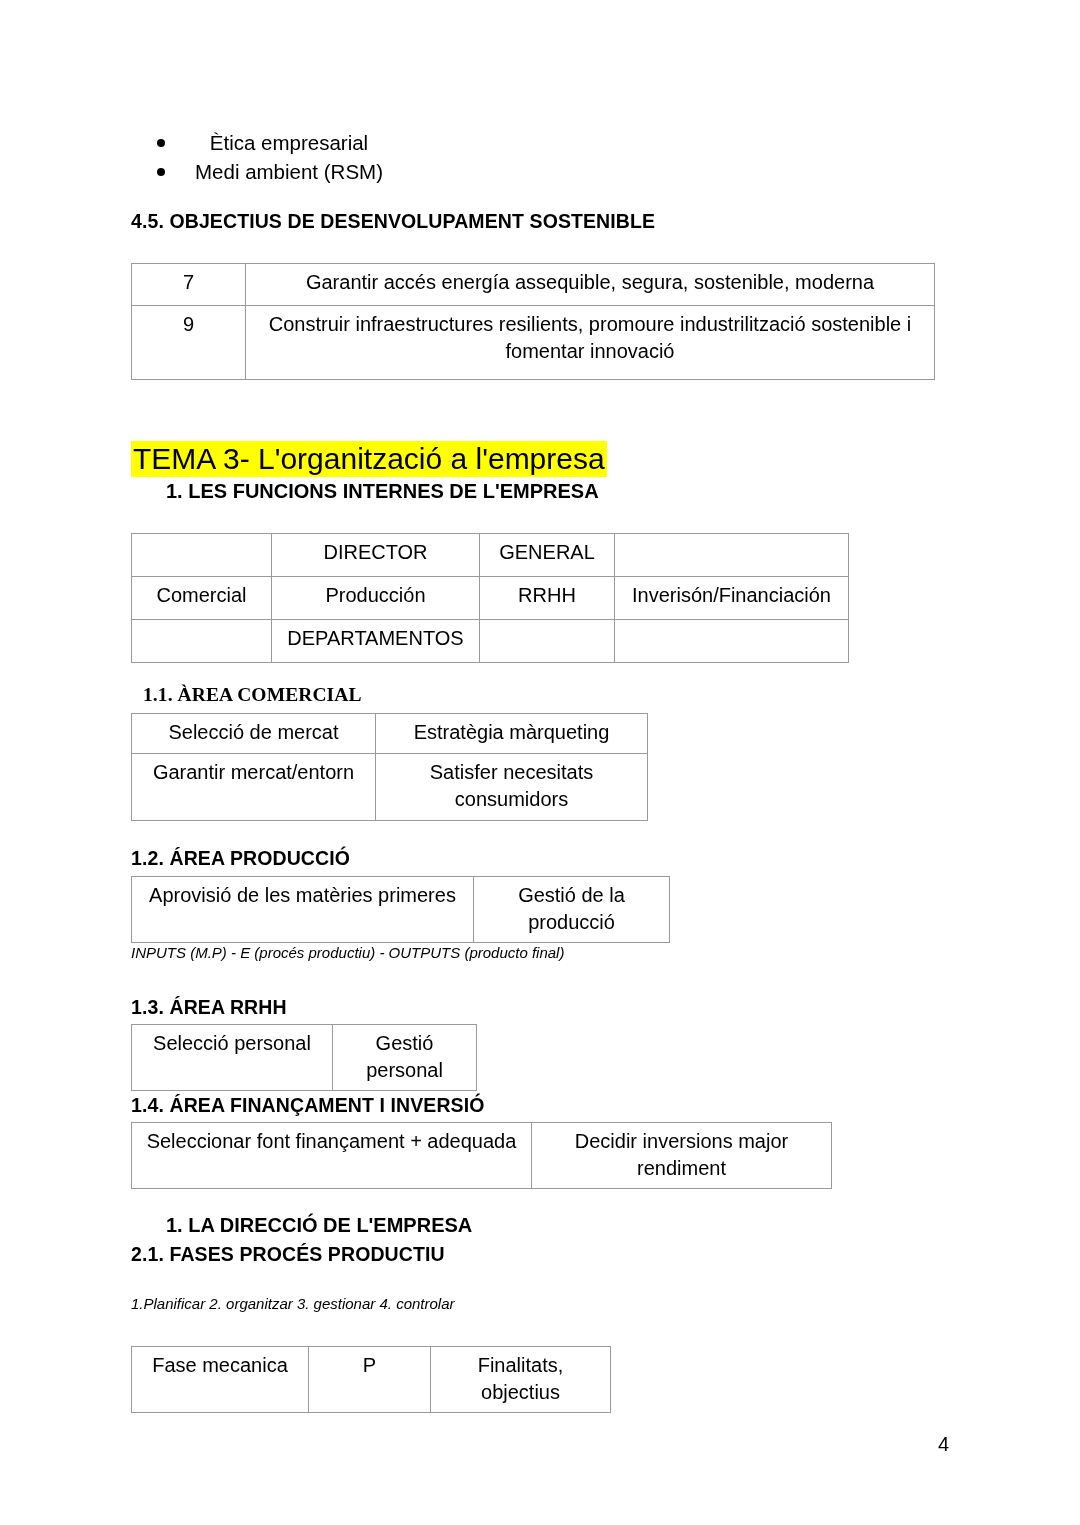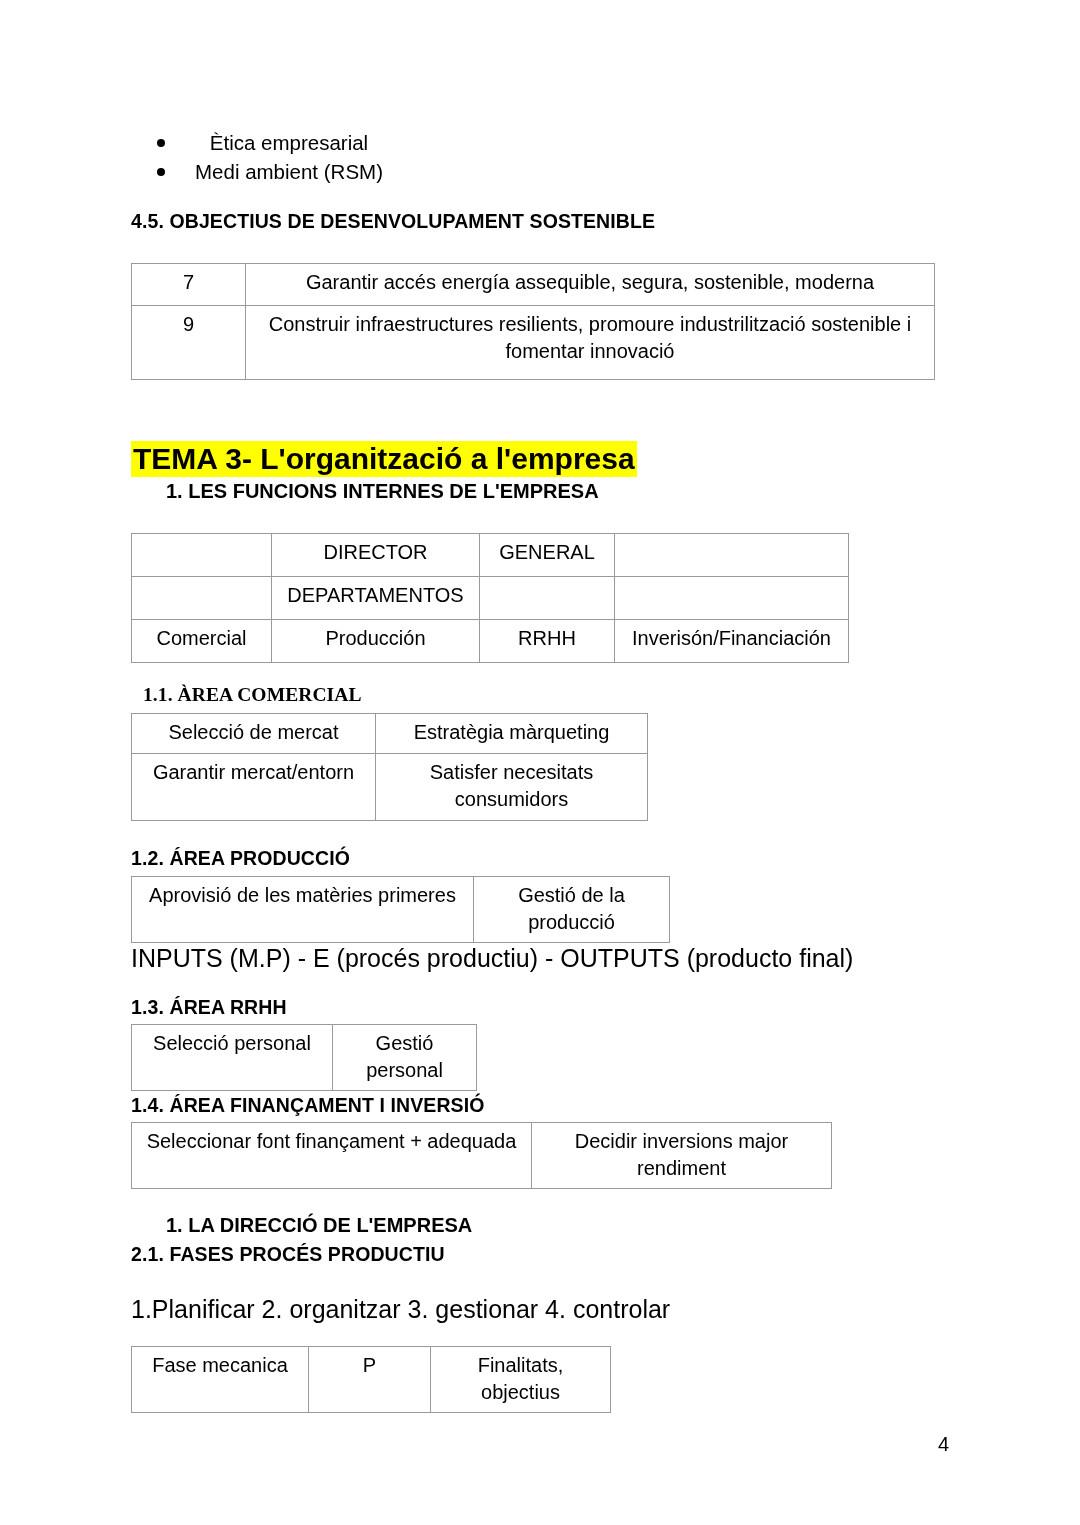--- a/index.html
+++ b/index.html
@@ -59,38 +59,39 @@
     font-weight: bold;
     letter-spacing: 0.1px;
     position: absolute;
     white-space: nowrap;
   }
   .tema-title {
     position: absolute;
     left: 0px;
     top: 442px;
     font-size: 30px;
-    font-weight: bold;
+    font-weight: normal;
     white-space: nowrap;
     border-radius: 16px;
   }
   .hl {
     background: #FFFF00;
     padding: 1px 2px 2px 2px;
   }
   .numbered {
     position: absolute;
     font-size: 20px;
     font-weight: bold;
     white-space: nowrap;
   }
   .para {
     position: absolute;
-    font-size: 25px;
-    white-space: nowrap;
+    font-size: 15px;
+    white-space: nowrap;
+    font-style: italic;
   }
 
   
   table.doc {
     position: absolute;
     border-collapse: collapse;
     table-layout: fixed;
     background: #fff;
   }
   table.doc td {
@@ -186,31 +187,31 @@
 
     <table class="doc" id="table-org">
       <tbody>
         <tr>
           <td class="c1"></td>
           <td class="c2">DIRECTOR</td>
           <td class="c3">GENERAL</td>
           <td class="c4"></td>
         </tr>
         <tr>
+          <td class="c1">Comercial</td>
+          <td class="c2">Producción</td>
+          <td class="c3">RRHH</td>
+          <td class="c4">Inverisón/Financiación</td>
+        </tr>
+        <tr>
           <td class="c1"></td>
           <td class="c2">DEPARTAMENTOS</td>
           <td class="c3"></td>
           <td class="c4"></td>
         </tr>
-        <tr>
-          <td class="c1">Comercial</td>
-          <td class="c2">Producción</td>
-          <td class="c3">RRHH</td>
-          <td class="c4">Inverisón/Financiación</td>
-        </tr>
       </tbody>
     </table>
 
     <div class="h-bold" style="left:12px; top:684px;font-family:Liberation Serif, serif;">1.1. ÀREA COMERCIAL</div>
     <table class="doc" id="table-comercial">
       <tbody>
         <tr class="r1">
           <td class="c1">Selecció de mercat</td>
           <td class="c2">Estratègia màrqueting</td>
         </tr>

